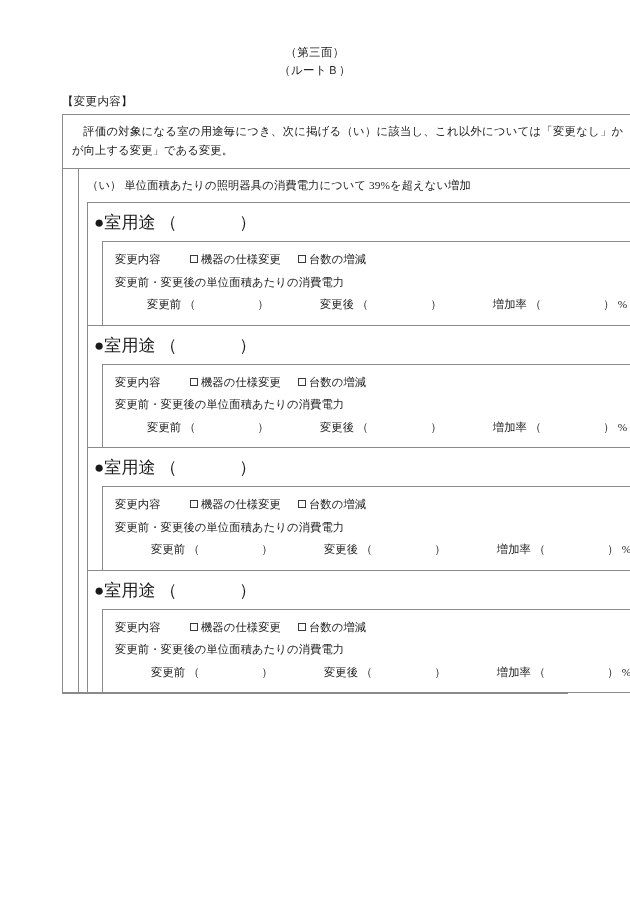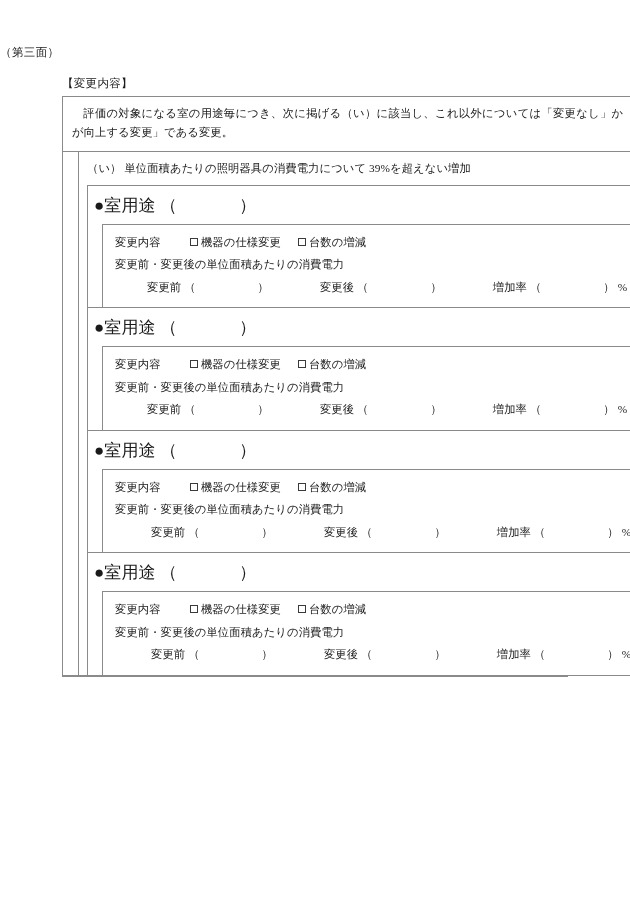--- a/index.html
+++ b/index.html
@@ -18,21 +18,21 @@
   .page {
     position: relative;
     width: 630px;
     height: 903px;
     box-sizing: border-box;
   }
 
   
   .doc-header {
     margin-top: 44px;
-    text-align: left;
+    text-align: center;
     line-height: 1.55;
     font-size: 11.5px;
     letter-spacing: 0.4px;
   }
   .doc-header div { white-space: nowrap; }
 
   
   .section-title {
     margin: 14px 0 5px 62px;
     font-size: 11.5px;
@@ -153,20 +153,21 @@
     box-sizing: border-box;
   }
 </style>
 </head>
 <body>
 
 <div class="page">
 
   <div class="doc-header">
     <div>（第三面）</div>
+    <div>（ルートＢ）</div>
   </div>
 
   <div class="section-title">【変更内容】</div>
 
   <div class="form-table">
 
     <div class="intro-row">
       <p>評価の対象になる室の用途毎につき、次に掲げる（い）に該当し、これ以外については「変更なし」か「性能が向上する変更」である変更。</p>
     </div>
 

